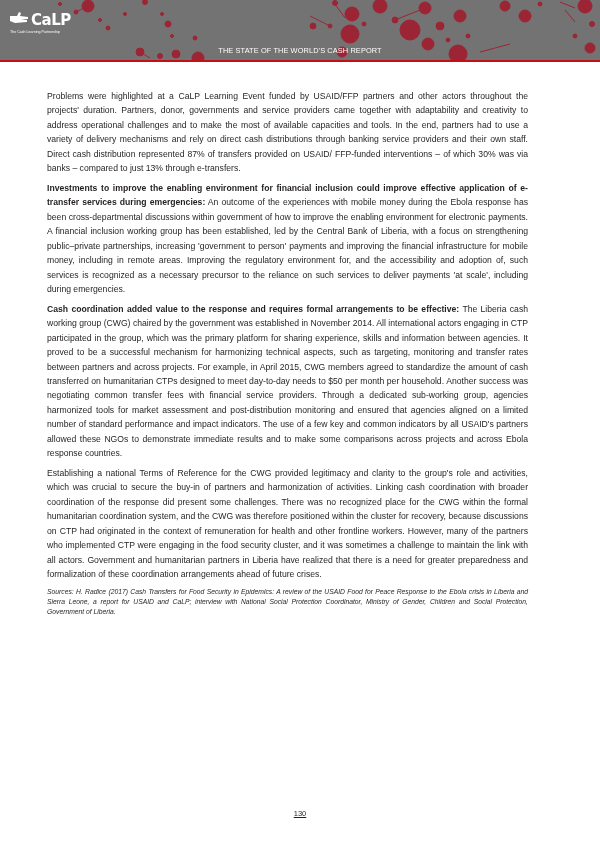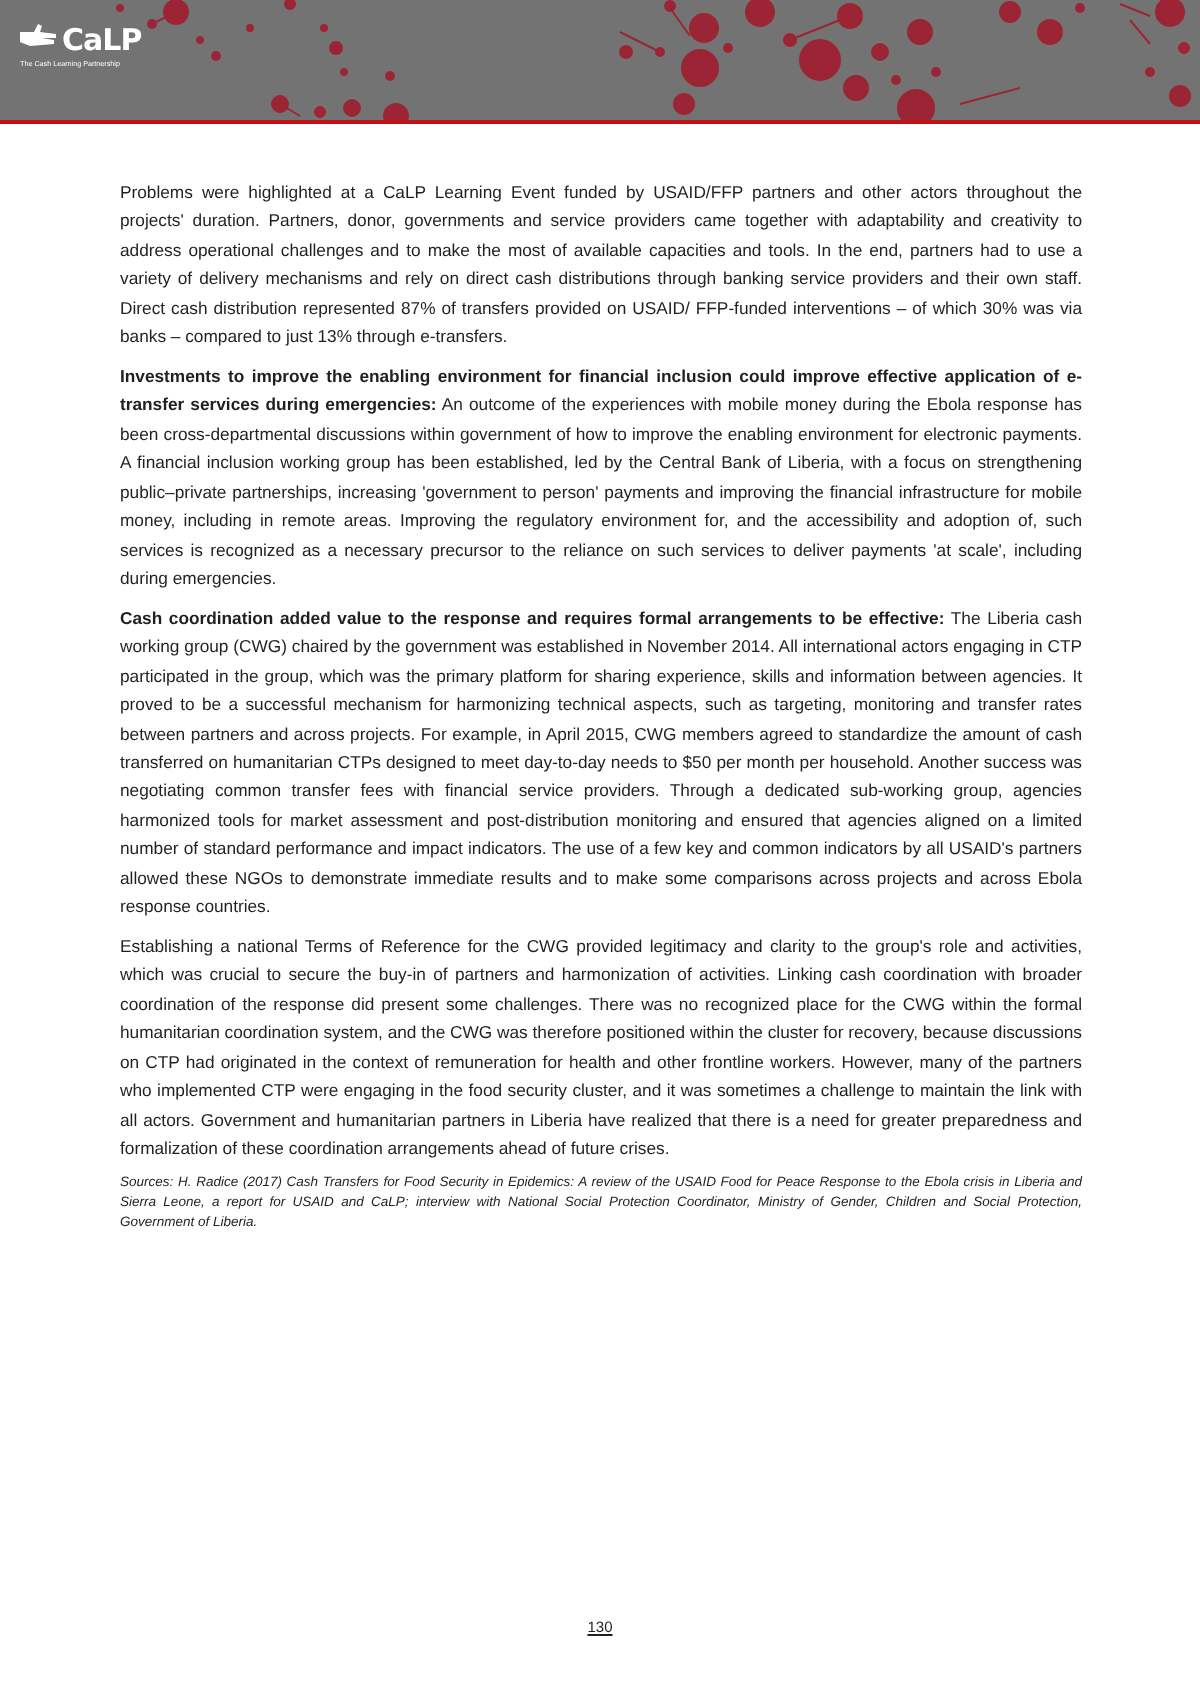--- a/index.html
+++ b/index.html
@@ -24,21 +24,21 @@
       font-size: 15px; letter-spacing: -0.5px; font-family: "DejaVu Sans", sans-serif;
     }
     .logo .tagline {
       position: absolute; left: 1px; top: 20px; color: #fff; font-size: 3.6px; white-space: nowrap;
     }
     .report-title {
       position: absolute; left: 0; width: 600px; top: 46px; text-align: center;
       color: #ffffff; font-size: 7.4px; letter-spacing: 0.1px;
     }
     .content {
-      position: absolute; left: 60px; top: 89px; width: 481px;
+      position: absolute; left: 47px; top: 89px; width: 481px;
       font-size: 8.65px; line-height: 14.45px; text-align: justify;
     }
     .content p { margin: 0 0 5.2px 0; }
     .content b { font-weight: bold; }
     .sources {
       font-style: italic; font-size: 6.75px; line-height: 10.3px; margin-top: 2px;
       text-align: justify;
     }
     .page-number {
       position: absolute; left: 0; width: 600px; top: 809px; text-align: center; font-size: 7.5px; text-decoration: underline;
@@ -99,20 +99,21 @@
         <line x1="565" y1="10" x2="575" y2="22"></line>
     </g>
   </svg>
   <div class="logo">
     <svg class="hand" width="20" height="12" viewBox="0 0 20 12">
       <path d="M1 4 L8 4 L10 0 L12 1 L11 4 L19 5 L19 7 L12 7 L18 8 L18 10 L6 11 L1 9 Z" fill="#ffffff"></path>
     </svg>
     <span class="brand">CaLP</span>
     <span class="tagline">The Cash Learning Partnership</span>
   </div>
+  <div class="report-title">THE STATE OF THE WORLD'S CASH REPORT</div>
   <div class="bottom-line"></div>
 </div>
 
 <div class="content">
   <p>
     <b></b><span>Problems were highlighted at a CaLP Learning Event funded by USAID/FFP partners and other actors throughout the projects' duration. Partners, donor, governments and service providers came together with adaptability and creativity to address operational challenges and to make the most of available capacities and tools. In the end, partners had to use a variety of delivery mechanisms and rely on direct cash distributions through banking service providers and their own staff. Direct cash distribution represented 87% of transfers provided on USAID/ FFP-funded interventions – of which 30% was via banks – compared to just 13% through e-transfers.</span>
   </p>
   <p>
     <b>Investments to improve the enabling environment for financial inclusion could improve effective application of e-transfer services during emergencies:</b><span> An outcome of the experiences with mobile money during the Ebola response has been cross-departmental discussions within government of how to improve the enabling environment for electronic payments. A financial inclusion working group has been established, led by the Central Bank of Liberia, with a focus on strengthening public–private partnerships, increasing 'government to person' payments and improving the financial infrastructure for mobile money, including in remote areas. Improving the regulatory environment for, and the accessibility and adoption of, such services is recognized as a necessary precursor to the reliance on such services to deliver payments 'at scale', including during emergencies.</span>
   </p>

